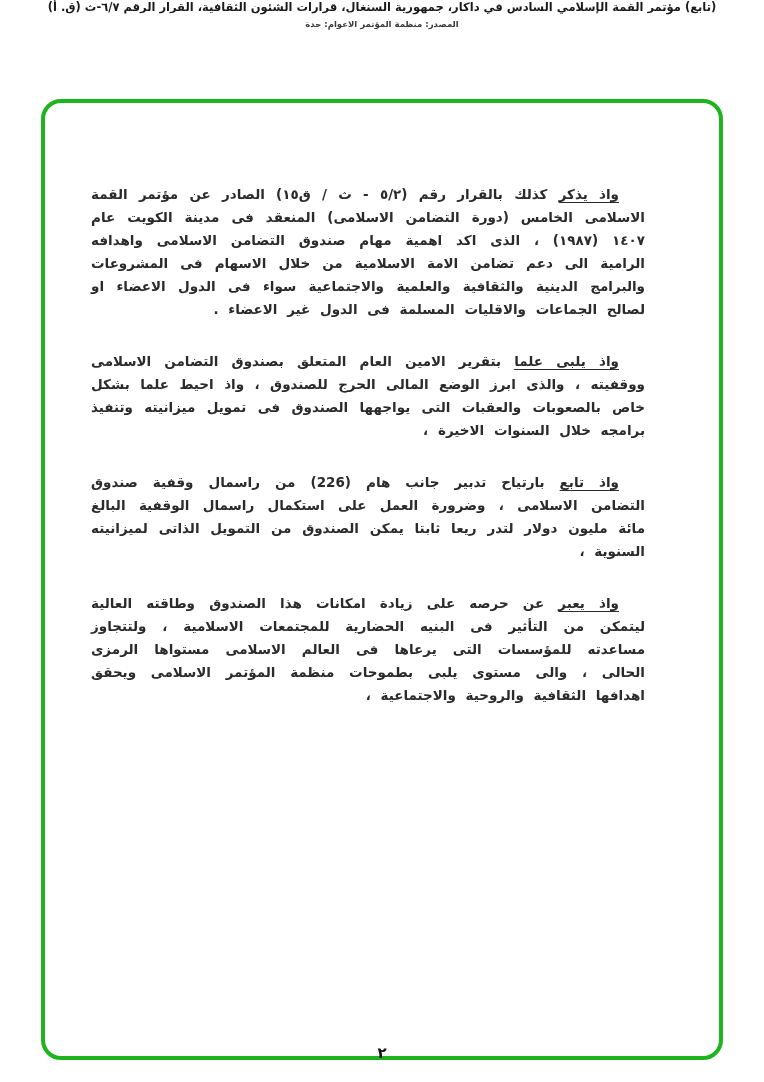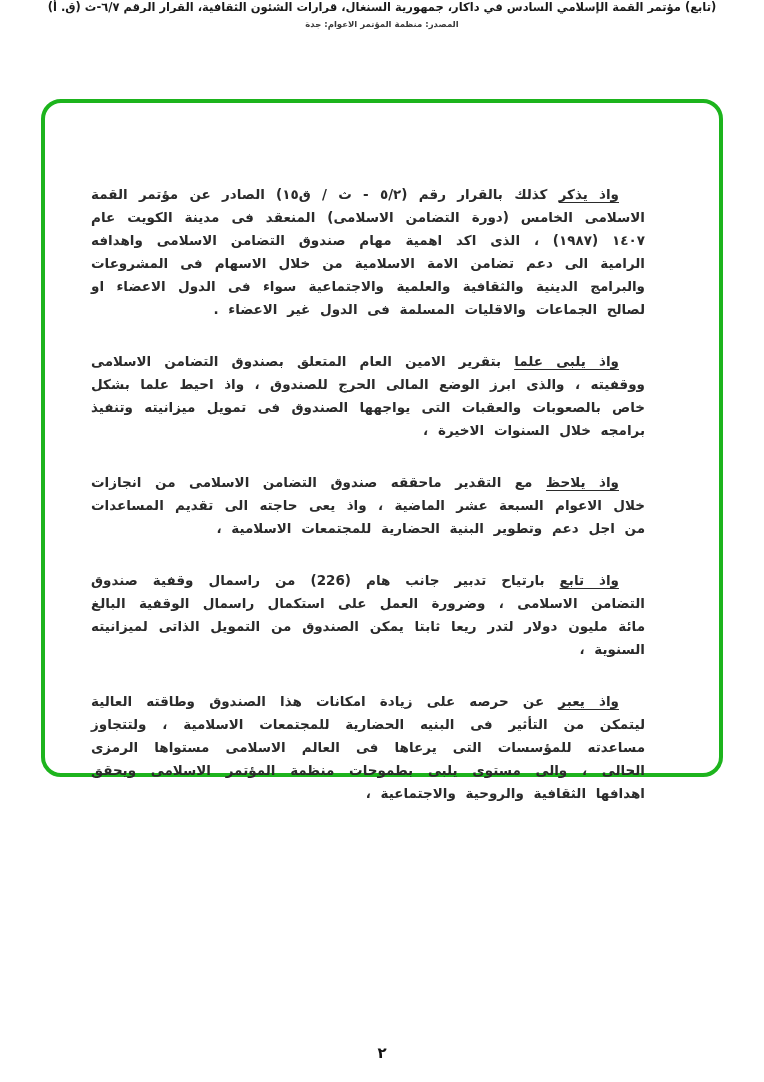--- a/index.html
+++ b/index.html
@@ -28,21 +28,21 @@
     font-size: 8.5px;
     font-weight: bold;
     color: #3a3a3a;
     margin-top: 5px;
   }
   .green-box {
     position: absolute;
     left: 41px;
     top: 99px;
     width: 682px;
-    height: 678px;
+    height: 961px;
     border: 4px solid #1db41d;
     border-radius: 20px;
     box-sizing: border-box;
     background: #ffffff;
   }
   .content {
     direction: rtl;
     text-align: justify;
     padding: 80px 74px 0 46px;
     font-size: 13.5px;
@@ -86,24 +86,20 @@
       <p>
         <span class="lead">واذ يذكر</span>
         <span>كذلك بالقرار رقم (٥/٢ - ث / ق١٥) الصادر عن مؤتمر القمة الاسلامى الخامس (دورة التضامن الاسلامى) المنعقد فى مدينة الكويت عام ١٤٠٧ (١٩٨٧) ، الذى اكد اهمية مهام صندوق التضامن الاسلامى واهدافه الرامية الى دعم تضامن الامة الاسلامية من خلال الاسهام فى المشروعات والبرامج الدينية والثقافية والعلمية والاجتماعية سواء فى الدول الاعضاء او لصالح الجماعات والاقليات المسلمة فى الدول غير الاعضاء .</span>
       </p>
 
       <p>
         <span class="lead">واذ يلبى علما</span>
         <span>بتقرير الامين العام المتعلق بصندوق التضامن الاسلامى ووقفيته ، والذى ابرز الوضع المالى الحرج للصندوق ، واذ احيط علما بشكل خاص بالصعوبات والعقبات التى يواجهها الصندوق فى تمويل ميزانيته وتنفيذ برامجه خلال السنوات الاخيرة ،</span>
       </p>
 
-      <p>
-        <span class="lead">واذ يلاحظ</span>
-        <span>مع التقدير ماحققه صندوق التضامن الاسلامى من انجازات خلال الاعوام السبعة عشر الماضية ، واذ يعى حاجته الى تقديم المساعدات من اجل دعم وتطوير البنية الحضارية للمجتمعات الاسلامية ،</span>
-      </p>
 
       <p>
         <span class="lead">واذ تابع</span>
         <span>بارتياح تدبير جانب هام (226) من راسمال وقفية صندوق التضامن الاسلامى ، وضرورة العمل على استكمال راسمال الوقفية البالغ مائة مليون دولار لتدر ريعا ثابتا يمكن الصندوق من التمويل الذاتى لميزانيته السنوية ،</span>
       </p>
 
       <p>
         <span class="lead">واذ يعبر</span>
         <span>عن حرصه على زيادة امكانات هذا الصندوق وطاقته العالية ليتمكن من التأثير فى البنيه الحضارية للمجتمعات الاسلامية ، ولتتجاوز مساعدته للمؤسسات التى يرعاها فى العالم الاسلامى مستواها الرمزى الحالى ، والى مستوى يلبى بطموحات منظمة المؤتمر الاسلامى ويحقق اهدافها الثقافية والروحية والاجتماعية ،</span>
       </p>

